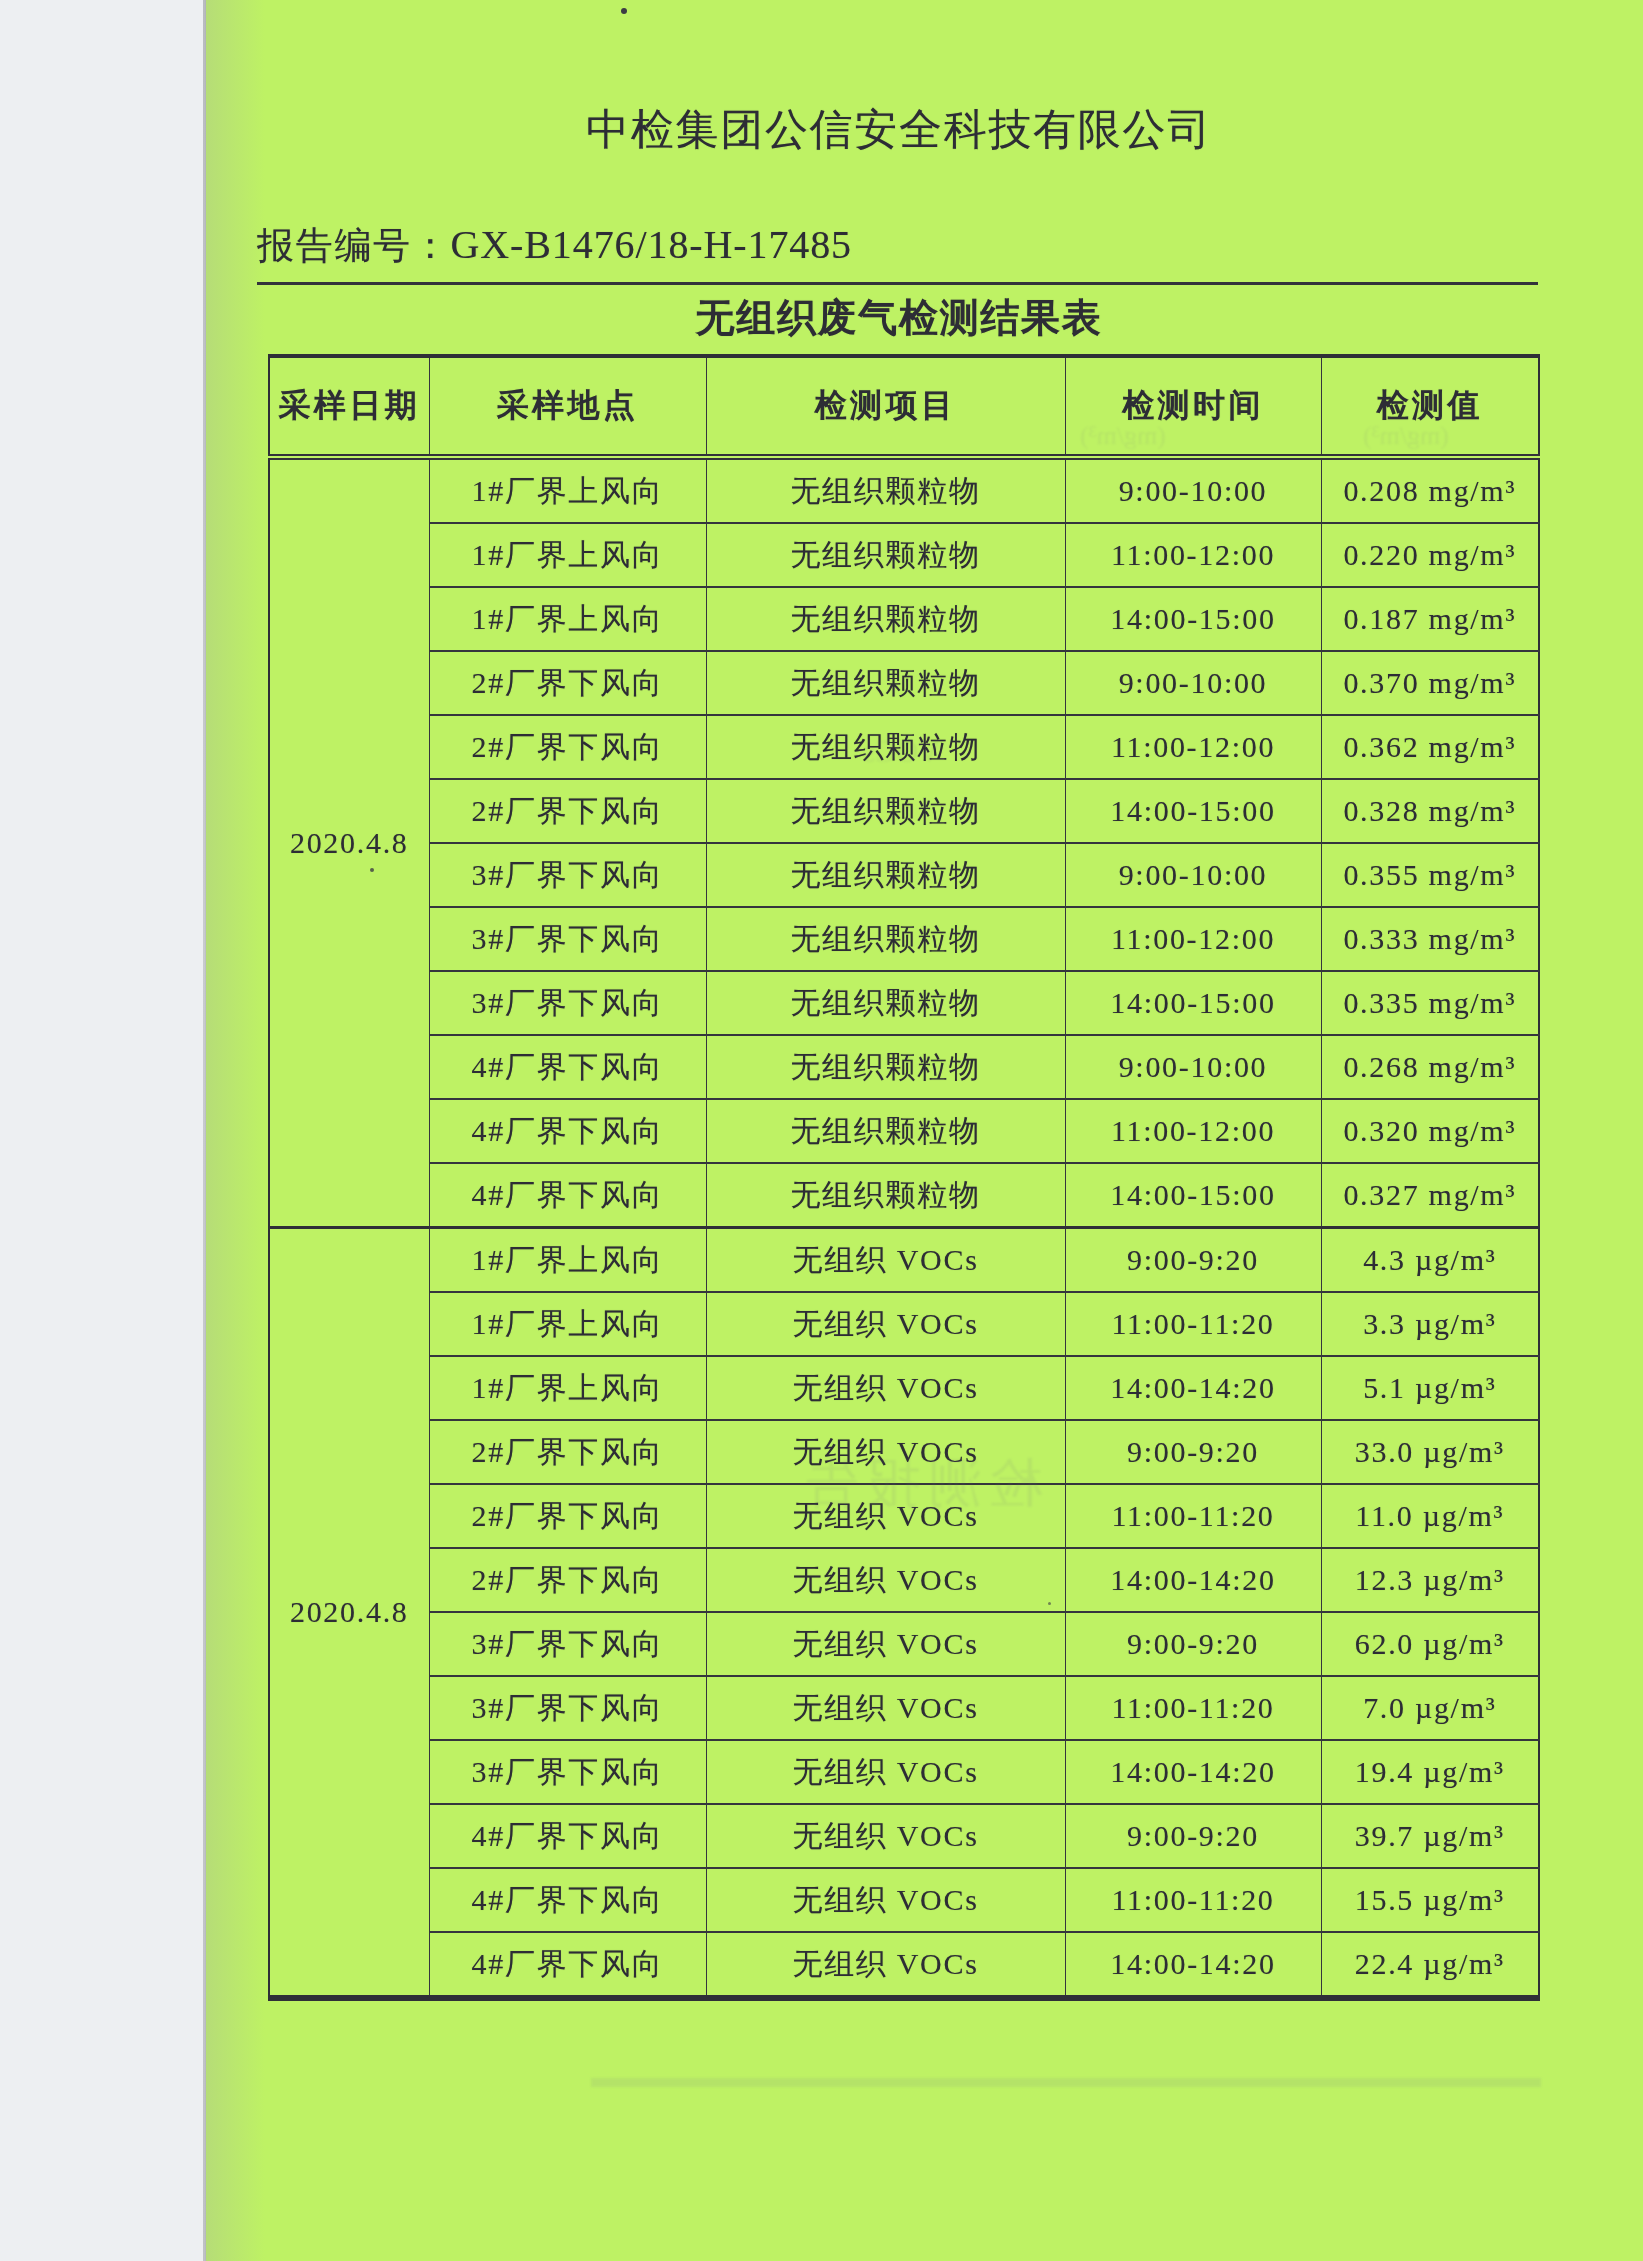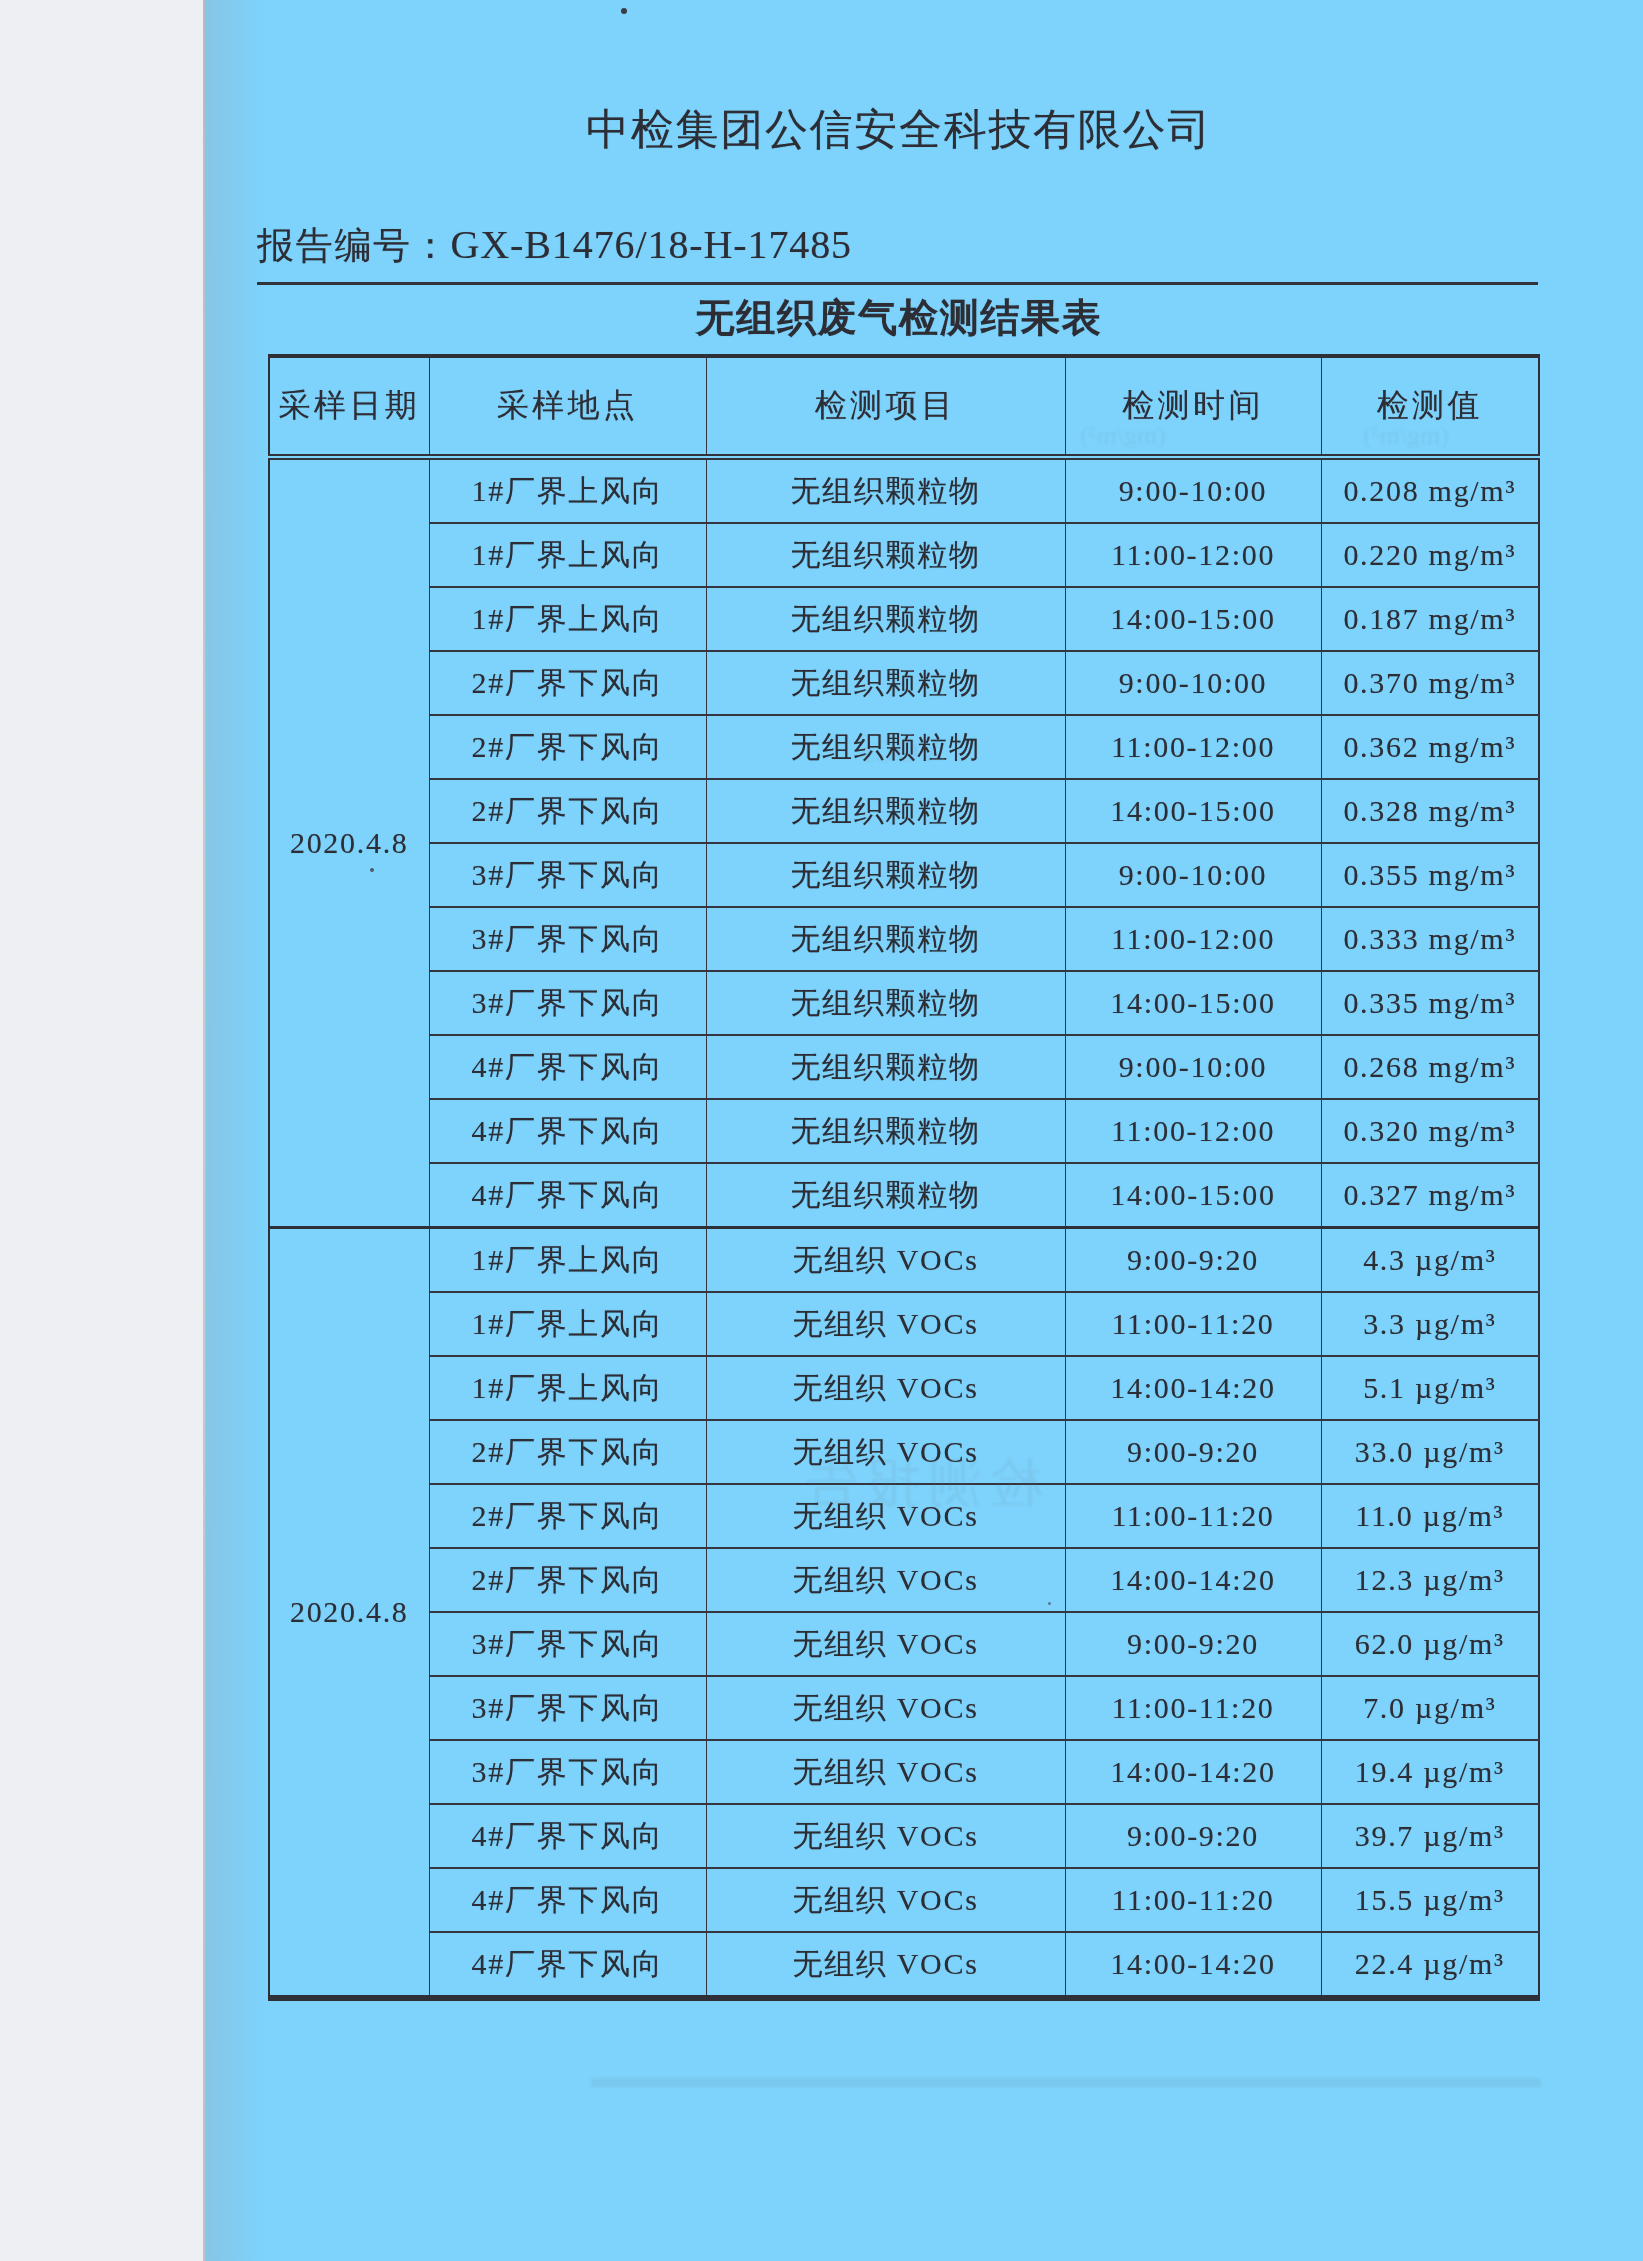--- a/index.html
+++ b/index.html
@@ -4,21 +4,21 @@
 <style>
   html,body{margin:0;padding:0;}
   body{
     width:1643px;height:2261px;
     background:#e9ebee;
     font-family:"Liberation Serif","DejaVu Serif",serif;
     color:#2d2d35;
     overflow:hidden;
     position:relative;
   }
-  .scan-page{position:absolute;inset:0;background:#7dd3fc;}
+  .scan-page{position:absolute;inset:0;background:#bef264;}
   
   .left-band{position:absolute;left:0;top:0;width:203px;height:2261px;background:#edeff2;}
   .fold-crease{position:absolute;left:203px;top:0;width:2.6px;height:2261px;
     background:linear-gradient(180deg,#b9bbc0,#c9cbcf 40%,#bfc1c6);}
   .fold-shadow{position:absolute;left:205px;top:0;width:60px;height:2261px;
     background:linear-gradient(90deg,rgba(160,163,170,.28),rgba(160,163,170,0));}
 
   .txt{position:absolute;white-space:nowrap;text-shadow:0 0 0.9px rgba(45,45,53,.38);}
 
   .company{left:257px;top:101px;width:1284px;text-align:center;
@@ -40,21 +40,21 @@
     background:transparent;
   }
   table.results th,table.results td{
     border:1.7px solid #35353d;
     text-align:center;vertical-align:middle;
     padding:0;color:#2d2d35;
     text-shadow:0 0 0.9px rgba(45,45,53,.35);
   }
   table.results{border:2.6px solid #2f2f37;border-top-width:4.3px;border-bottom-width:6px;}
   table.results th{
-    height:96px;font-size:32px;font-weight:normal;letter-spacing:3.4px;
+    height:96px;font-size:32px;font-weight:bold;letter-spacing:3.4px;
     border-bottom:6px double #32323a;
   }
   table.results td{height:62px;font-size:30px;letter-spacing:1.7px;border-top-width:2.6px;border-bottom-width:2.6px;}
   table.results tr.section-start td{border-top:3.4px solid #2f2f37;}
   td.date-cell{font-size:32px;letter-spacing:0.9px;margin-top:8px;}
 
   
   .ghost{position:absolute;color:#6a6f7a;opacity:.10;filter:blur(1.3px);
     transform:scaleX(-1);white-space:nowrap;}
   .ghost-1{left:1080px;top:421px;font-size:26px;}

